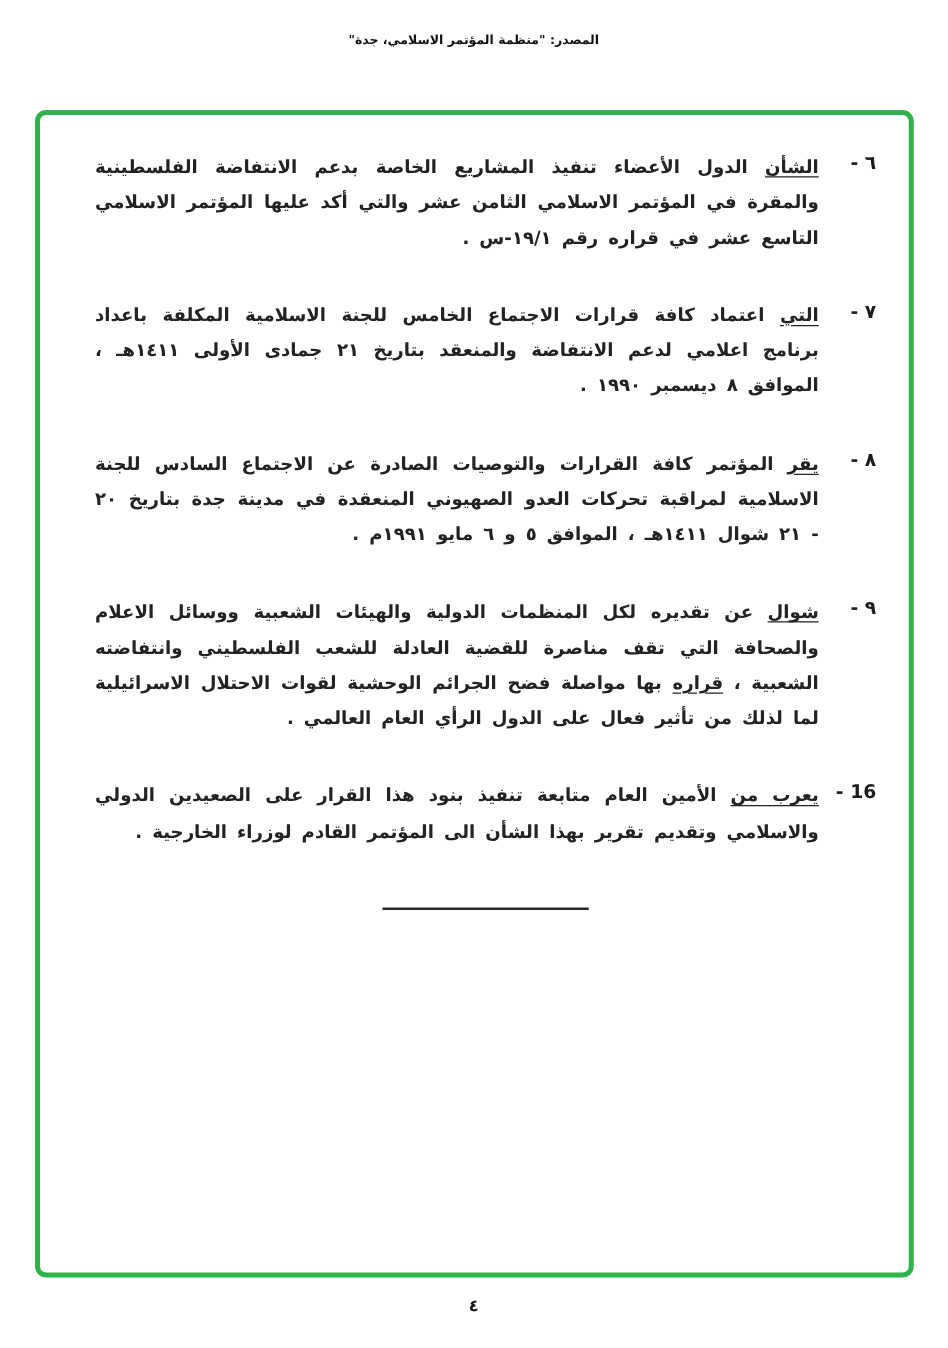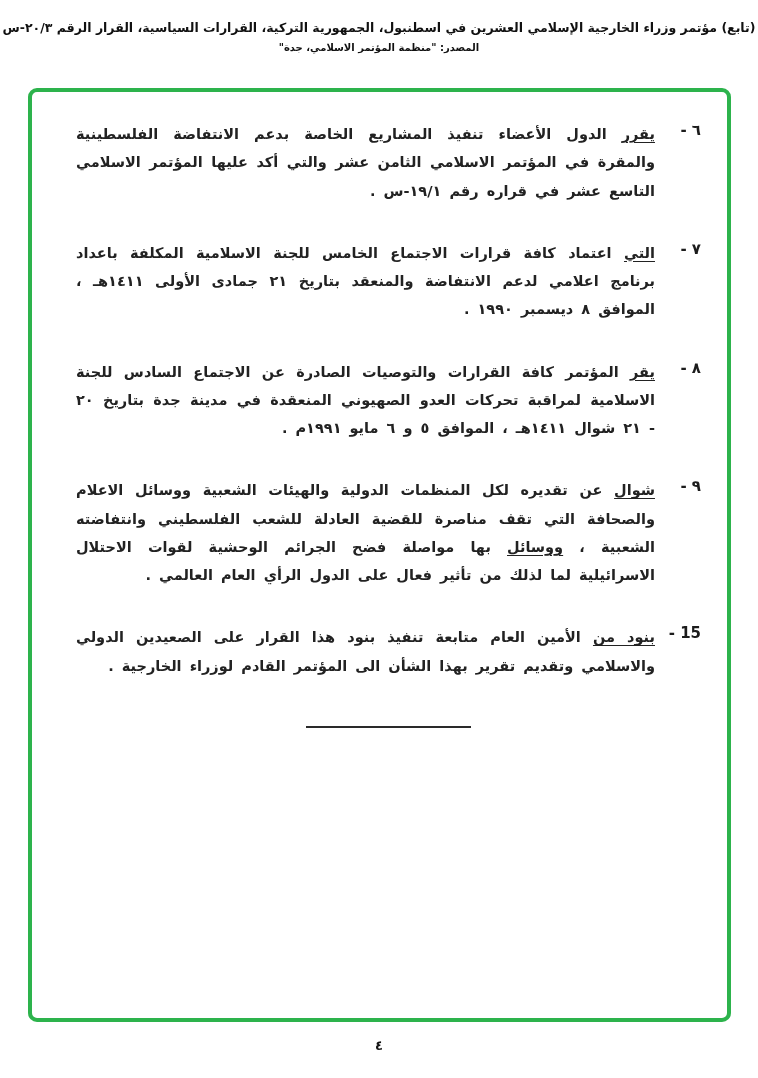--- a/index.html
+++ b/index.html
@@ -93,49 +93,48 @@
     font-weight: bold;
     color: #111;
   }
 </style>
 </head>
 <body>
 
 <div class="page">
 
   <div class="header">
-    <div class="header-title">(تابع) مؤتمر وزراء الخارجية الإسلامي العشرين في اسطنبول، الجمهورية التركية، القرارات السياسية، القرار الرقم ٢٠/٣-س</div>
     <div class="header-source">المصدر: "منظمة المؤتمر الاسلامي، جدة"</div>
   </div>
 
   <div class="green-box">
 
     <div class="item">
       <span class="num">٦ -</span>
-      <p class="txt"><span class="u">يقرر</span> <span>الدول الأعضاء تنفيذ المشاريع الخاصة بدعم الانتفاضة الفلسطينية والمقرة في المؤتمر الاسلامي الثامن عشر والتي أكد عليها المؤتمر الاسلامي التاسع عشر في قراره رقم ١٩/١-س .</span><span class="u"></span><span></span></p>
+      <p class="txt"><span class="u">الشأن</span> <span>الدول الأعضاء تنفيذ المشاريع الخاصة بدعم الانتفاضة الفلسطينية والمقرة في المؤتمر الاسلامي الثامن عشر والتي أكد عليها المؤتمر الاسلامي التاسع عشر في قراره رقم ١٩/١-س .</span><span class="u"></span><span></span></p>
     </div>
 
     <div class="item">
       <span class="num">٧ -</span>
       <p class="txt"><span class="u">التي</span> <span>اعتماد كافة قرارات الاجتماع الخامس للجنة الاسلامية المكلفة باعداد برنامج اعلامي لدعم الانتفاضة والمنعقد بتاريخ ٢١ جمادى الأولى ١٤١١هـ ، الموافق ٨ ديسمبر ١٩٩٠ .</span><span class="u"></span><span></span></p>
     </div>
 
     <div class="item">
       <span class="num">٨ -</span>
       <p class="txt"><span class="u">يقر</span> <span>المؤتمر كافة القرارات والتوصيات الصادرة عن الاجتماع السادس للجنة الاسلامية لمراقبة تحركات العدو الصهيوني المنعقدة في مدينة جدة بتاريخ ٢٠ - ٢١ شوال ١٤١١هـ ، الموافق ٥ و ٦ مايو ١٩٩١م .</span><span class="u"></span><span></span></p>
     </div>
 
     <div class="item">
       <span class="num">٩ -</span>
-      <p class="txt"><span class="u">شوال</span> <span>عن تقديره لكل المنظمات الدولية والهيئات الشعبية ووسائل الاعلام والصحافة التي تقف مناصرة للقضية العادلة للشعب الفلسطيني وانتفاضته الشعبية ، </span><span class="u">ووسائل</span><span> بها مواصلة فضح الجرائم الوحشية لقوات الاحتلال الاسرائيلية لما لذلك من تأثير فعال على الدول الرأي العام العالمي .</span></p>
+      <p class="txt"><span class="u">شوال</span> <span>عن تقديره لكل المنظمات الدولية والهيئات الشعبية ووسائل الاعلام والصحافة التي تقف مناصرة للقضية العادلة للشعب الفلسطيني وانتفاضته الشعبية ، </span><span class="u">قراره</span><span> بها مواصلة فضح الجرائم الوحشية لقوات الاحتلال الاسرائيلية لما لذلك من تأثير فعال على الدول الرأي العام العالمي .</span></p>
     </div>
 
     <div class="item">
-      <span class="num">15 -</span>
-      <p class="txt"><span class="u">بنود من</span> <span>الأمين العام متابعة تنفيذ بنود هذا القرار على الصعيدين الدولي والاسلامي وتقديم تقرير بهذا الشأن الى المؤتمر القادم لوزراء الخارجية .</span><span class="u"></span><span></span></p>
+      <span class="num">16 -</span>
+      <p class="txt"><span class="u">يعرب من</span> <span>الأمين العام متابعة تنفيذ بنود هذا القرار على الصعيدين الدولي والاسلامي وتقديم تقرير بهذا الشأن الى المؤتمر القادم لوزراء الخارجية .</span><span class="u"></span><span></span></p>
     </div>
 
     <div class="end-rule"></div>
 
   </div>
 
   <div class="page-number">٤</div>
 
 </div>
 

